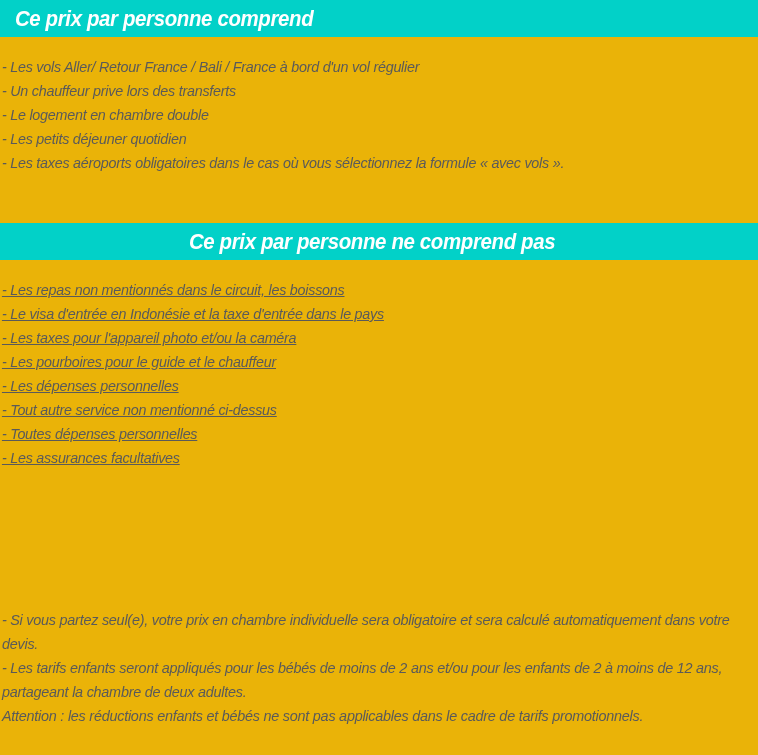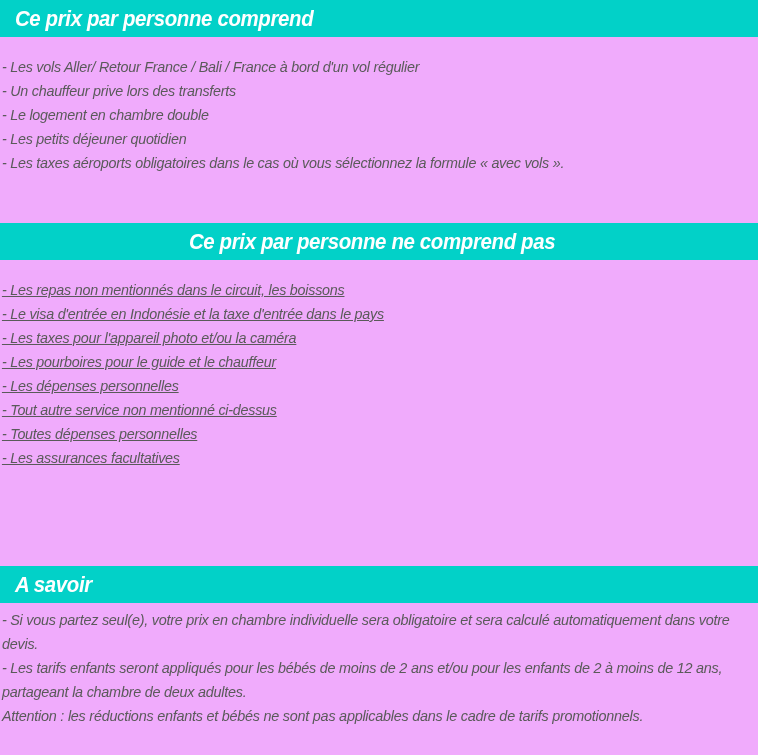--- a/index.html
+++ b/index.html
@@ -12,21 +12,21 @@
     height: 755px;
     background: #ffffff;
     font-family: "Liberation Sans", "DejaVu Sans", sans-serif;
     color: #5a5a5a;
     overflow: hidden;
   }
   .page {
     position: relative;
     width: 758px;
     height: 755px;
-    background: #f0abfc;
+    background: #eab308;
   }
 
   
   .section-bar {
     position: absolute;
     left: 0;
     width: 758px;
     height: 37px;
     background: #02d1c8;
     display: flex;
@@ -114,23 +114,20 @@
     <div class="list-item">- Les repas non mentionnés dans le circuit, les boissons</div>
     <div class="list-item">- Le visa d'entrée en Indonésie et la taxe d'entrée dans le pays</div>
     <div class="list-item">- Les taxes pour l'appareil photo et/ou la caméra</div>
     <div class="list-item">- Les pourboires pour le guide et le chauffeur</div>
     <div class="list-item">- Les dépenses personnelles</div>
     <div class="list-item">- Tout autre service non mentionné ci-dessus</div>
     <div class="list-item">- Toutes dépenses personnelles</div>
     <div class="list-item">- Les assurances facultatives</div>
   </div>
 
-  <div class="section-bar" id="bar-goodtoknow">
-    <span class="bar-title">A savoir</span>
-  </div>
 
   <div class="list-block" id="notes-goodtoknow">
     <div class="note-para">- Si vous partez seul(e), votre prix en chambre individuelle sera obligatoire et sera calculé automatiquement dans votre devis.</div>
     <div class="note-para">- Les tarifs enfants seront appliqués pour les bébés de moins de 2 ans et/ou pour les enfants de 2 à moins de 12 ans, partageant la chambre de deux adultes.</div>
     <div class="note-para">Attention : les réductions enfants et bébés ne sont pas applicables dans le cadre de tarifs promotionnels.</div>
   </div>
 
 </div>
 
 </body></html>

